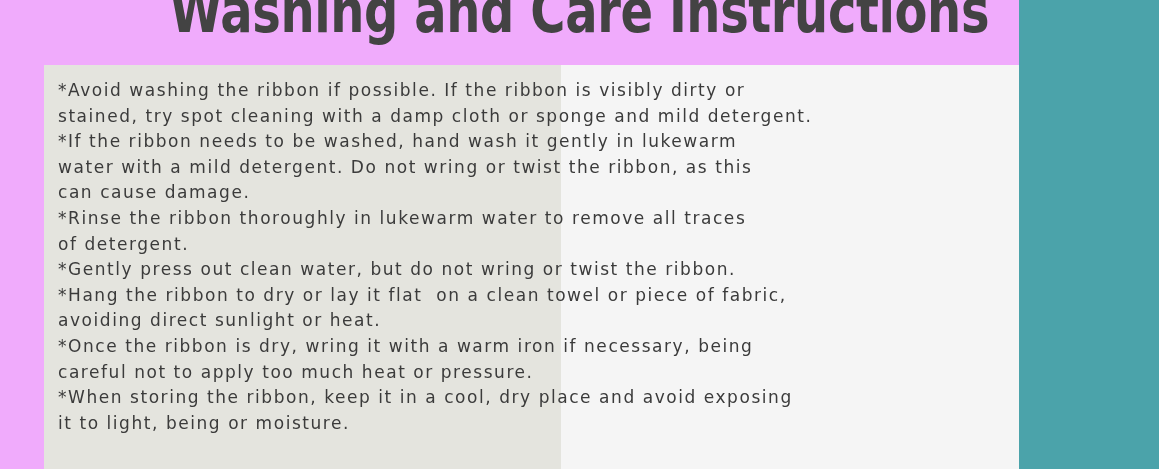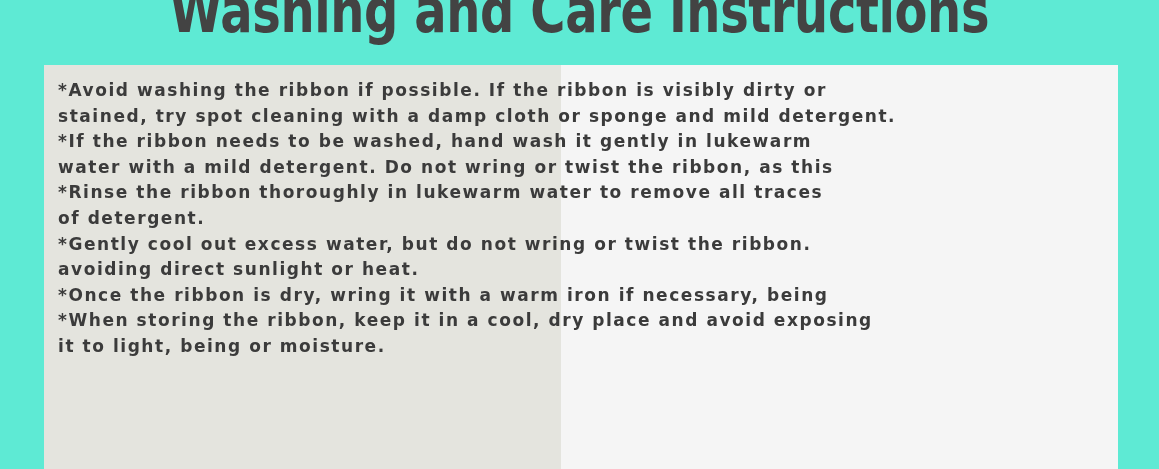--- a/index.html
+++ b/index.html
@@ -9,23 +9,23 @@
   body {
     width: 1159px;
     height: 469px;
     overflow: hidden;
     background: #4ba3aa;
     font-family: "DejaVu Sans", sans-serif;
   }
 
   #poster {
     position: relative;
-    width: 1159px;
+    width: 1019px;
     height: 469px;
-    background: #5eead4;
+    background: #f0abfc;
     overflow: hidden;
   }
 
   
   #title-bar {
     position: absolute;
     left: 0;
     top: 0;
     width: 1159px;
     height: 65px;
@@ -78,21 +78,21 @@
     position: absolute;
     left: 14px;
     top: 13px;
     width: 1052px;
     margin: 0;
     padding: 0;
     list-style: none;
   }
   .instruction-line {
     font-family: "DejaVu Sans", "Liberation Sans", sans-serif;
-    font-weight: 700;
+    font-weight: 400;
     font-size: 17px;
     line-height: 25.6px;
     letter-spacing: 1.55px;
     color: #3b3b3b;
     white-space: pre;
   }
 </style>
 </head>
 <body>
 
@@ -104,23 +104,26 @@
 
   <div id="content-panel">
     <div id="panel-left-wash"></div>
     <div id="panel-right-wash"></div>
 
     <ul id="instruction-list">
       <li class="instruction-line">*Avoid washing the ribbon if possible. If the ribbon is visibly dirty or</li>
       <li class="instruction-line">stained, try spot cleaning with a damp cloth or sponge and mild detergent.</li>
       <li class="instruction-line">*If the ribbon needs to be washed, hand wash it gently in lukewarm</li>
       <li class="instruction-line">water with a mild detergent. Do not wring or twist the ribbon, as this</li>
+      <li class="instruction-line">can cause damage.</li>
       <li class="instruction-line">*Rinse the ribbon thoroughly in lukewarm water to remove all traces</li>
       <li class="instruction-line">of detergent.</li>
-      <li class="instruction-line">*Gently cool out excess water, but do not wring or twist the ribbon.</li>
+      <li class="instruction-line">*Gently press out clean water, but do not wring or twist the ribbon.</li>
+      <li class="instruction-line">*Hang the ribbon to dry or lay it flat  on a clean towel or piece of fabric,</li>
       <li class="instruction-line">avoiding direct sunlight or heat.</li>
       <li class="instruction-line">*Once the ribbon is dry, wring it with a warm iron if necessary, being</li>
+      <li class="instruction-line">careful not to apply too much heat or pressure.</li>
       <li class="instruction-line">*When storing the ribbon, keep it in a cool, dry place and avoid exposing</li>
       <li class="instruction-line">it to light, being or moisture.</li>
     </ul>
   </div>
 
 </div>
 
 </body></html>

